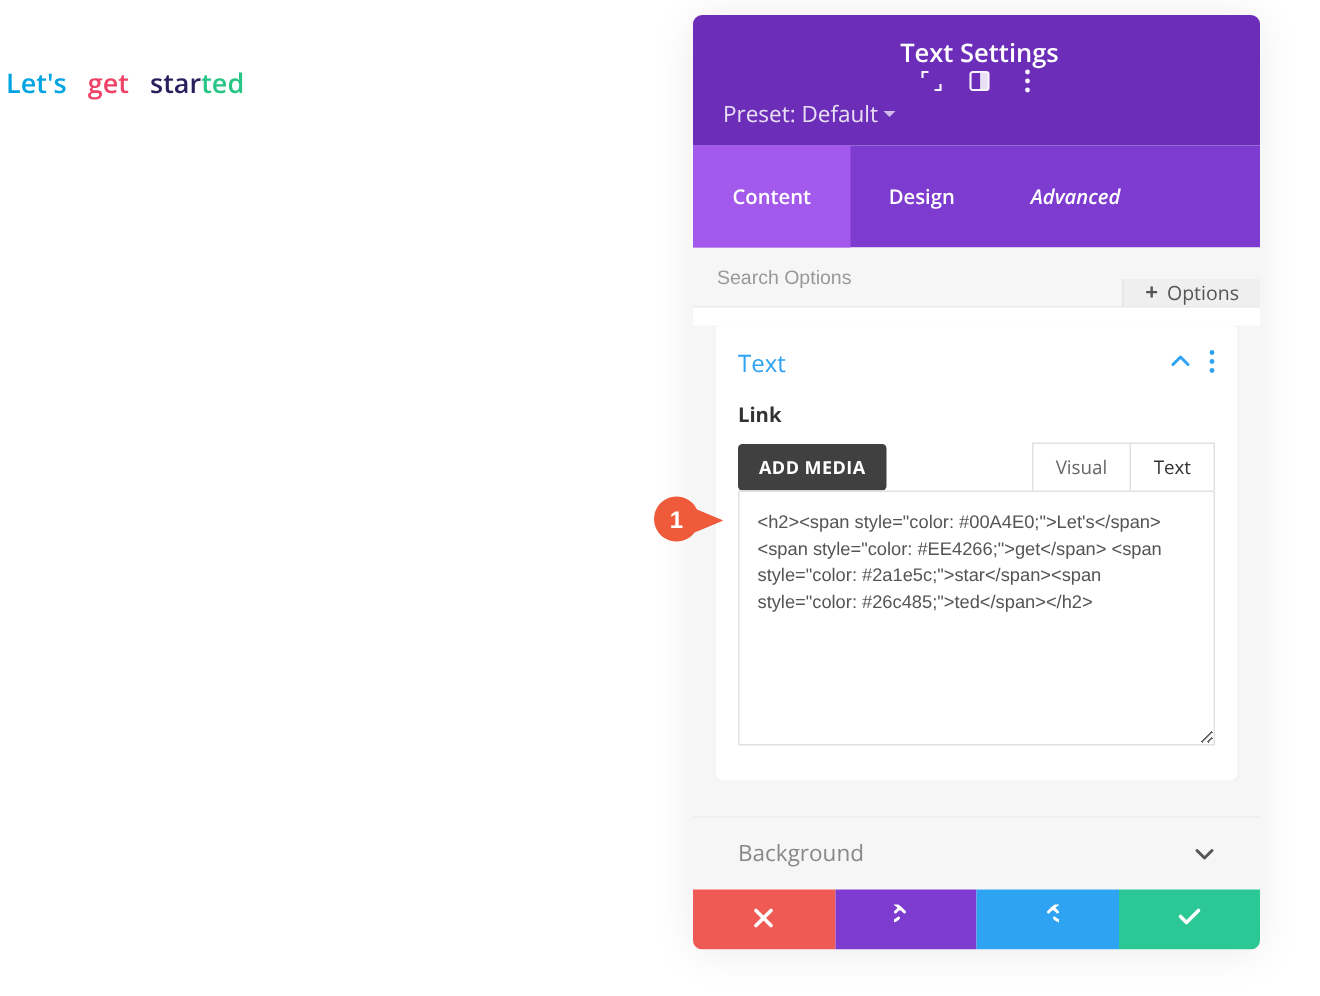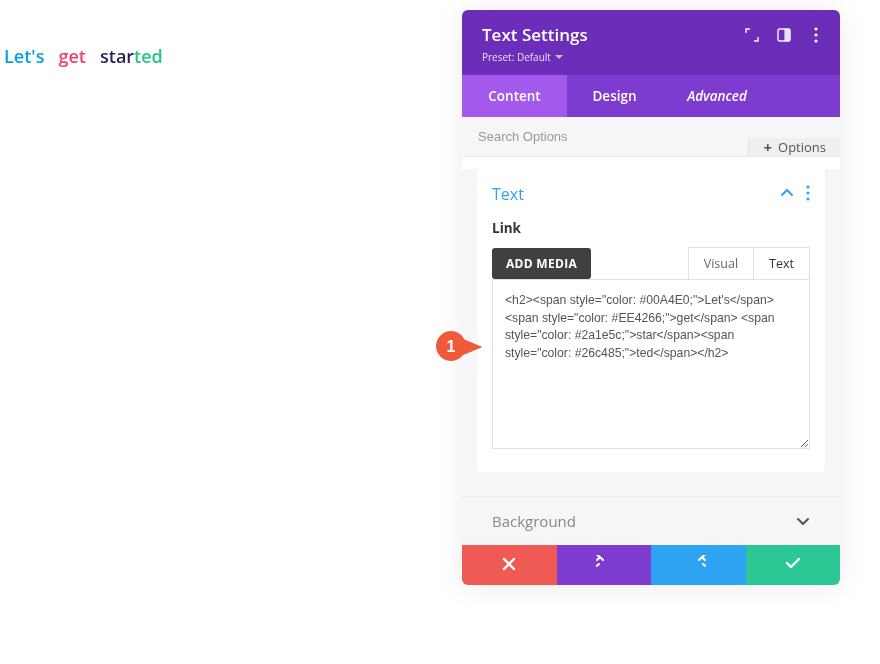--- a/index.html
+++ b/index.html
@@ -39,20 +39,21 @@
     
     .panel-header {
       background: #6c2eb9;
       color: #fff;
       padding: 13px 16px 11px 20px;
     }
     .panel-header .row1 {
       display: flex;
       align-items: center;
       justify-content: space-between;
+      flex-direction: column;
     }
     .panel-title {
       font-size: 17px;
       font-weight: 600;
     }
     .panel-header-icons {
       display: flex;
       align-items: center;
       gap: 16px;
     }
@@ -61,21 +62,21 @@
       height: 16px;
       display: inline-flex;
       justify-content: center;
       align-items: center;
       cursor: pointer;
       color: #fff;
       opacity: 0.95;
     }
     .preset-line {
       margin-top: 4px;
-      font-size: 10px;
+      font-size: 15px;
       opacity: 0.85;
       display: flex;
       align-items: center;
       gap: 4px;
       cursor: pointer;
     }
     .caret {
       display: inline-block;
       width: 0; height: 0;
       border-left: 4px solid transparent;
@@ -86,21 +87,21 @@
 
     
     .tabs {
       display: flex;
       background: #7e3bd0;
     }
     .tab {
       color: #fff;
       font-size: 13.5px;
       font-weight: 600;
-      padding: 12px 0;
+      padding: 25px 0;
       text-align: center;
       cursor: pointer;
       flex: 0 0 auto;
     }
     .tab-content  { width: 105px; background: #a259ec; }
     .tab-design   { width: 95px; }
     .tab-advanced { width: 110px; font-style: italic; }
 
     
     .search-row {

